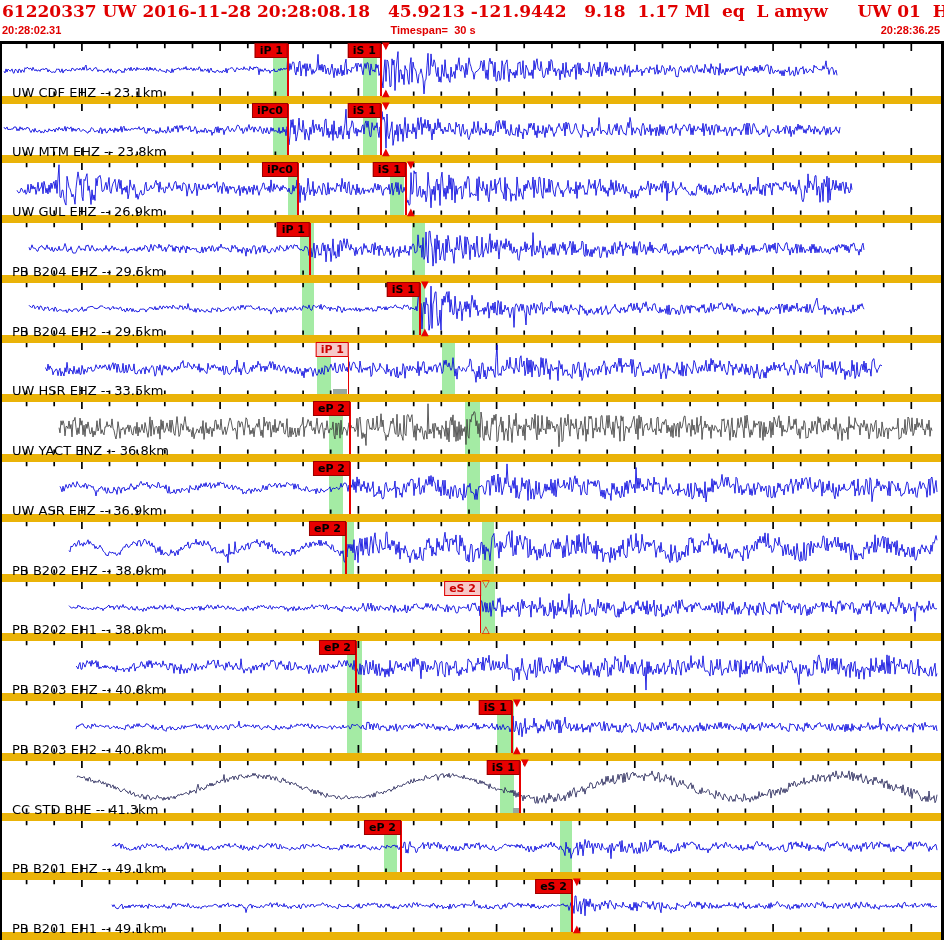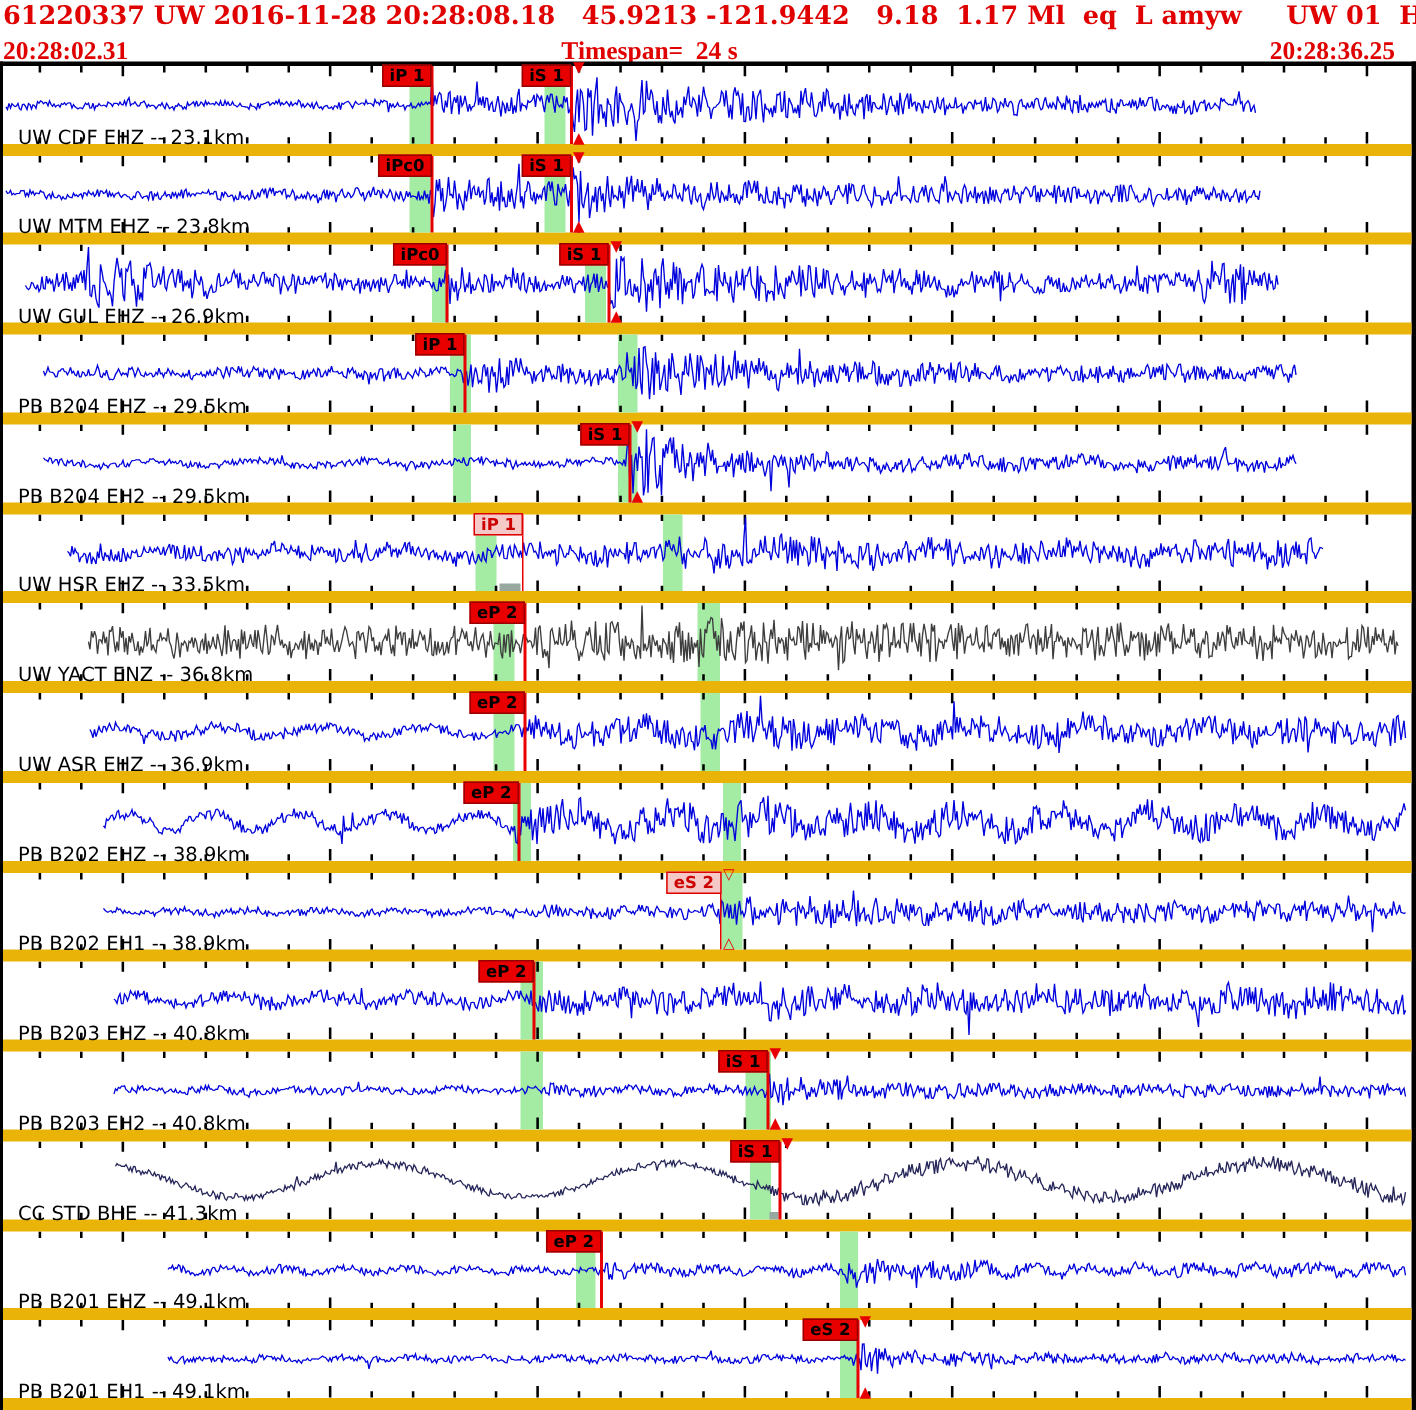--- a/index.html
+++ b/index.html
@@ -3,24 +3,24 @@
 <meta charset="utf-8">
 <style>
   html,body{margin:0;padding:0;background:#fff;}
   .screen{position:relative;width:944px;height:940px;background:#fff;overflow:hidden;
           font-family:"DejaVu Sans",sans-serif;}
   
   .hdr{position:absolute;left:0;top:0;width:944px;height:41px;background:#fff;}
   .hdr-line1{position:absolute;left:2px;top:1px;width:942px;white-space:pre;overflow:hidden;
              font-family:"DejaVu Serif",serif;font-weight:bold;font-size:17px;color:#e00000;}
   .hdr-line2{position:absolute;left:0;top:24px;width:944px;height:16px;
-             font-family:Liberation Serif, serif;font-weight:bold;font-size:17px;color:#e00000;}
+             font-family:Liberation Sans, sans-serif;font-weight:bold;font-size:11px;color:#e00000;}
   .hdr-start{position:absolute;left:2px;top:0;}
   .hdr-span{position:absolute;left:433px;top:0;transform:translateX(-50%);white-space:pre;}
-  .hdr-end{position:absolute;right:14px;top:0;}
+  .hdr-end{position:absolute;right:4px;top:0;}
   
   .panel{position:absolute;left:0;top:41px;width:944px;height:899px;
          border-top:3px solid #000;border-left:2px solid #000;border-right:3px solid #000;
          box-sizing:border-box;display:flex;flex-direction:column;}
   .row{position:relative;flex:1 1 0;border-bottom:8px solid #eab308;box-sizing:border-box;overflow:visible;}
   .row svg{position:absolute;left:0;top:0;width:100%;height:100%;z-index:2;}
   .greenband{position:absolute;top:0;bottom:0;background:#a4eba4;z-index:1;}
   .stlabel{position:absolute;left:10px;bottom:-4px;font-size:13px;color:#000;z-index:6;white-space:pre;}
   
   .pline{position:absolute;top:0;bottom:0;width:2px;background:#e80000;z-index:4;}
@@ -33,21 +33,21 @@
   .graybox{position:absolute;bottom:0;height:5px;background:#97a8a0;z-index:3;}
 </style>
 </head>
 <body>
 
 <div class="screen">
   <div class="hdr">
     <div class="hdr-line1">61220337 UW 2016-11-28 20:28:08.18   45.9213 -121.9442   9.18  1.17 Ml  eq  L amyw     UW 01  H   2   -   H C3     8.07  1.11</div>
     <div class="hdr-line2">
       <span class="hdr-start">20:28:02.31</span>
-      <span class="hdr-span">Timespan=  24 s</span>
+      <span class="hdr-span">Timespan=  30 s</span>
       <span class="hdr-end">20:28:36.25</span>
     </div>
   </div>
   <div class="panel" id="panel">
       <div class="row">
         <div class="greenband" style="left: 271px; width: 14px;"></div>
         <div class="greenband" style="left: 361px; width: 14px;"></div>
         <svg viewBox="0 0 939 60" preserveAspectRatio="none">
           <path d="M24.6 0V5M24.6 55V60M52.2 0V5M52.2 55V60M79.9 0V8M79.9 51V60M107.5 0V5M107.5 55V60M135.2 0V5M135.2 55V60M162.8 0V5M162.8 55V60M190.5 0V5M190.5 55V60M218.1 0V8M218.1 51V60M245.8 0V5M245.8 55V60M273.4 0V5M273.4 55V60M301.1 0V5M301.1 55V60M328.7 0V5M328.7 55V60M356.4 0V8M356.4 51V60M384.0 0V5M384.0 55V60M411.7 0V5M411.7 55V60M439.3 0V5M439.3 55V60M467.0 0V5M467.0 55V60M494.6 0V8M494.6 51V60M522.2 0V5M522.2 55V60M549.9 0V5M549.9 55V60M577.5 0V5M577.5 55V60M605.2 0V5M605.2 55V60M632.8 0V8M632.8 51V60M660.5 0V5M660.5 55V60M688.1 0V5M688.1 55V60M715.8 0V5M715.8 55V60M743.4 0V5M743.4 55V60M771.1 0V8M771.1 51V60M798.7 0V5M798.7 55V60M826.4 0V5M826.4 55V60M854.0 0V5M854.0 55V60M881.7 0V5M881.7 55V60M909.3 0V8M909.3 51V60" stroke="#000" stroke-width="1.7" fill="none"></path>
           <polyline points="2,31.6 3,33.6 4,28.9 5,32.5 6,29.1 7,30.4 8,31.3 9,31.0 10,28.9 11,33.1 12,34.0 13,29.8 14,29.5 15,31.2 16,33.6 17,29.0 18,29.8 19,33.2 20,30.0 21,30.6 22,32.8 23,27.5 24,28.8 25,27.0 26,27.6 27,29.3 28,28.2 29,28.3 30,30.8 31,27.0 32,29.6 33,31.2 34,29.4 35,31.6 36,30.5 37,30.1 38,31.8 39,29.1 40,29.8 41,28.4 42,30.1 43,28.8 44,28.5 45,28.6 46,32.5 47,29.8 48,31.5 49,32.3 50,33.2 51,32.3 52,32.4 53,33.2 54,30.9 55,28.7 56,29.9 57,28.8 58,32.6 59,32.4 60,28.8 61,33.7 62,30.8 63,31.1 64,29.1 65,30.6 66,30.9 67,30.2 68,30.6 69,31.5 70,27.9 71,28.7 72,29.3 73,31.2 74,28.9 75,28.9 76,28.8 77,30.2 78,27.9 79,29.8 80,30.2 81,26.9 82,30.3 83,26.4 84,24.4 85,30.6 86,29.2 87,29.3 88,27.7 89,29.7 90,31.2 91,30.7 92,28.3 93,28.1 94,27.0 95,29.2 96,32.1 97,29.8 98,31.2 99,30.4 100,30.4 101,31.1 102,33.1 103,31.3 104,29.8 105,30.7 106,28.4 107,31.1 108,32.9 109,28.8 110,30.6 111,33.0 112,32.2 113,31.5 114,34.0 115,30.7 116,31.2 117,29.2 118,30.8 119,30.8 120,33.4 121,31.6 122,33.2 123,28.2 124,30.6 125,29.8 126,28.8 127,27.8 128,30.9 129,26.9 130,30.9 131,30.1 132,27.8 133,28.9 134,31.0 135,27.1 136,29.8 137,28.1 138,29.5 139,29.3 140,28.9 141,30.1 142,27.8 143,29.1 144,30.4 145,27.0 146,30.5 147,30.5 148,26.8 149,30.1 150,27.9 151,30.4 152,30.2 153,27.7 154,30.2 155,30.5 156,31.7 157,30.7 158,28.8 159,30.9 160,31.2 161,31.4 162,31.8 163,31.8 164,33.5 165,29.3 166,31.1 167,31.1 168,31.9 169,33.6 170,28.6 171,33.0 172,29.5 173,29.8 174,29.1 175,28.8 176,28.0 177,27.8 178,30.4 179,29.2 180,28.3 181,29.5 182,27.2 183,29.1 184,26.1 185,30.2 186,28.4 187,29.9 188,29.1 189,27.5 190,29.1 191,31.0 192,27.9 193,30.6 194,29.5 195,28.5 196,29.9 197,26.4 198,27.5 199,31.7 200,29.4 201,31.9 202,30.7 203,28.9 204,30.1 205,31.7 206,28.7 207,33.4 208,30.1 209,27.9 210,31.1 211,32.6 212,31.5 213,33.5 214,31.5 215,30.8 216,30.5 217,32.6 218,32.6 219,31.6 220,33.5 221,30.8 222,30.9 223,32.5 224,28.1 225,33.7 226,28.8 227,29.6 228,28.3 229,27.8 230,27.3 231,28.4 232,30.4 233,32.5 234,29.9 235,27.4 236,28.9 237,29.7 238,29.4 239,28.6 240,28.6 241,30.0 242,26.4 243,29.3 244,28.8 245,28.8 246,29.5 247,30.9 248,26.0 249,28.6 250,28.0 251,30.1 252,26.6 253,28.1 254,26.5 255,27.2 256,27.4 257,35.7 258,28.7 259,31.7 260,29.5 261,32.0 262,30.9 263,28.4 264,30.9 265,31.2 266,30.9 267,30.1 268,33.9 269,31.1 270,30.7 271,31.0 272,28.8 273,32.4 274,31.2 275,32.4 276,30.5 277,28.8 278,31.0 279,28.0 280,30.1 281,29.5 282,27.8 283,29.7 284,28.1 285,29.3 286,8.0 287,30.9 288,22.7 289,29.6 290,23.4 291,20.6 292,21.9 293,32.5 294,36.0 295,26.7 296,32.1 297,21.0 298,19.9 299,37.1 300,28.5 301,24.1 302,28.6 303,22.7 304,37.4 305,22.8 306,31.0 307,28.7 308,23.0 309,29.3 310,35.3 311,29.5 312,34.0 313,31.4 314,31.2 315,26.7 316,12.0 317,30.3 318,24.2 319,30.5 320,23.5 321,32.5 322,24.7 323,25.0 324,34.6 325,29.5 326,27.8 327,35.1 328,35.0 329,28.7 330,23.3 331,31.2 332,39.1 333,28.0 334,30.2 335,36.7 336,28.3 337,34.6 338,34.2 339,24.3 340,37.0 341,30.4 342,36.0 343,22.9 344,17.6 345,35.2 346,29.1 347,30.6 348,30.6 349,33.0 350,26.9 351,28.2 352,27.5 353,26.0 354,22.3 355,31.7 356,22.1 357,23.9 358,26.7 359,22.8 360,29.9 361,35.7 362,26.9 363,22.6 364,28.4 365,21.8 366,21.9 367,29.3 368,36.1 369,23.1 370,29.6 371,31.6 372,29.9 373,32.6 374,23.3 375,28.1 376,24.2 377,36.5 378,33.8 379,27.2 380,42.6 381,51.0 382,30.3 383,18.2 384,43.4 385,18.5 386,20.4 387,29.3 388,49.7 389,48.9 390,17.2 391,24.5 392,18.7 393,54.0 394,30.3 395,18.9 396,8.8 397,44.4 398,30.1 399,30.2 400,40.7 401,35.3 402,47.2 403,25.0 404,29.5 405,30.0 406,41.5 407,46.8 408,24.3 409,15.8 410,44.3 411,21.0 412,27.4 413,28.9 414,31.6 415,39.4 416,45.5 417,35.2 418,34.0 419,28.8 420,34.5 421,40.5 422,57.9 423,42.9 424,40.7 425,25.3 426,10.8 427,36.6 428,34.8 429,11.5 430,25.4 431,26.0 432,18.3 433,21.9 434,32.8 435,37.8 436,27.1 437,44.0 438,38.0 439,44.4 440,24.0 441,33.4 442,37.7 443,18.2 444,32.2 445,39.7 446,34.7 447,42.0 448,44.5 449,26.7 450,38.0 451,35.5 452,31.9 453,39.9 454,23.6 455,30.3 456,23.2 457,15.9 458,30.0 459,31.6 460,24.6 461,26.4 462,30.3 463,39.1 464,22.3 465,35.6 466,26.9 467,16.0 468,23.0 469,26.3 470,31.5 471,32.4 472,40.9 473,33.9 474,31.9 475,31.9 476,30.2 477,29.3 478,27.5 479,19.5 480,21.3 481,31.2 482,18.8 483,29.6 484,39.9 485,30.0 486,41.4 487,21.4 488,16.5 489,23.0 490,20.0 491,25.3 492,38.0 493,21.1 494,42.9 495,43.0 496,31.9 497,31.6 498,42.2 499,39.3 500,19.4 501,25.9 502,41.1 503,23.9 504,21.3 505,18.4 506,32.0 507,43.7 508,29.0 509,33.5 510,33.2 511,36.3 512,32.4 513,39.5 514,30.6 515,36.4 516,21.9 517,22.3 518,20.7 519,35.6 520,33.4 521,19.3 522,39.4 523,39.9 524,24.6 525,27.6 526,30.3 527,36.5 528,33.0 529,36.6 530,30.0 531,40.1 532,19.2 533,29.9 534,21.9 535,17.1 536,27.7 537,29.8 538,31.3 539,20.3 540,29.2 541,38.4 542,39.1 543,36.0 544,28.7 545,27.8 546,35.4 547,19.9 548,31.2 549,18.0 550,19.7 551,29.6 552,32.3 553,28.1 554,36.9 555,31.6 556,29.4 557,28.9 558,41.6 559,30.8 560,34.8 561,22.1 562,34.3 563,38.8 564,21.3 565,33.1 566,30.7 567,36.4 568,38.0 569,29.2 570,32.1 571,26.6 572,27.8 573,23.9 574,41.1 575,24.5 576,21.8 577,34.9 578,22.4 579,36.1 580,28.2 581,28.4 582,31.6 583,32.8 584,33.2 585,31.3 586,33.7 587,21.1 588,27.2 589,37.9 590,33.3 591,26.2 592,23.1 593,30.5 594,30.3 595,35.6 596,26.6 597,38.0 598,20.8 599,30.3 600,37.2 601,27.7 602,24.7 603,21.2 604,33.2 605,21.4 606,31.4 607,28.6 608,27.9 609,35.1 610,28.7 611,29.1 612,32.4 613,36.6 614,26.3 615,32.1 616,31.5 617,32.6 618,27.0 619,26.9 620,30.5 621,36.3 622,33.2 623,23.8 624,31.8 625,33.1 626,26.7 627,25.2 628,38.1 629,31.1 630,33.0 631,29.5 632,32.2 633,32.0 634,32.2 635,24.2 636,32.3 637,31.5 638,30.7 639,29.2 640,36.8 641,31.3 642,33.3 643,29.5 644,27.9 645,28.1 646,29.7 647,33.6 648,26.1 649,29.5 650,28.7 651,29.0 652,27.3 653,35.1 654,32.1 655,24.0 656,35.0 657,30.3 658,33.2 659,32.2 660,24.9 661,26.0 662,28.4 663,35.7 664,33.7 665,27.9 666,29.2 667,31.5 668,24.8 669,30.5 670,31.5 671,28.0 672,27.3 673,29.4 674,37.7 675,37.6 676,38.3 677,29.9 678,26.7 679,25.9 680,31.2 681,30.8 682,33.0 683,28.3 684,31.9 685,31.4 686,27.4 687,32.8 688,26.1 689,25.0 690,25.6 691,31.2 692,33.9 693,33.0 694,27.3 695,24.2 696,30.2 697,32.2 698,29.2 699,32.7 700,28.3 701,30.3 702,33.7 703,23.5 704,27.3 705,28.7 706,32.4 707,28.5 708,33.9 709,22.9 710,28.4 711,26.2 712,34.0 713,35.9 714,26.4 715,28.8 716,27.7 717,36.3 718,22.5 719,33.7 720,33.8 721,29.4 722,32.9 723,35.9 724,28.2 725,32.4 726,28.4 727,30.7 728,32.1 729,28.4 730,31.4 731,27.6 732,30.0 733,26.7 734,28.2 735,25.9 736,34.7 737,35.0 738,35.7 739,25.1 740,33.4 741,33.3 742,36.8 743,28.2 744,31.6 745,26.1 746,26.6 747,30.6 748,30.5 749,29.5 750,30.4 751,27.8 752,32.5 753,25.7 754,31.3 755,26.8 756,33.2 757,31.2 758,24.4 759,30.8 760,26.4 761,31.1 762,30.6 763,27.0 764,24.4 765,24.4 766,24.2 767,32.2 768,34.9 769,25.4 770,28.7 771,33.9 772,33.7 773,30.6 774,31.0 775,32.5 776,30.0 777,31.0 778,34.5 779,30.9 780,36.8 781,30.8 782,37.1 783,29.8 784,31.6 785,32.2 786,32.0 787,26.5 788,36.3 789,34.9 790,31.9 791,30.9 792,37.2 793,36.4 794,26.6 795,31.3 796,35.6 797,31.8 798,28.7 799,27.9 800,28.7 801,26.1 802,34.9 803,30.2 804,28.7 805,33.2 806,32.6 807,31.1 808,28.9 809,30.6 810,31.2 811,33.6 812,24.6 813,27.2 814,25.8 815,28.0 816,28.8 817,30.0 818,29.5 819,30.2 820,30.2 821,25.3 822,29.2 823,25.8 824,19.5 825,28.9 826,27.6 827,35.3 828,29.8 829,28.3 830,26.8 831,29.0 832,35.5 833,32.5 834,30.4 835,36.3" fill="none" stroke="#0000dd" stroke-width="0.9"></polyline>

